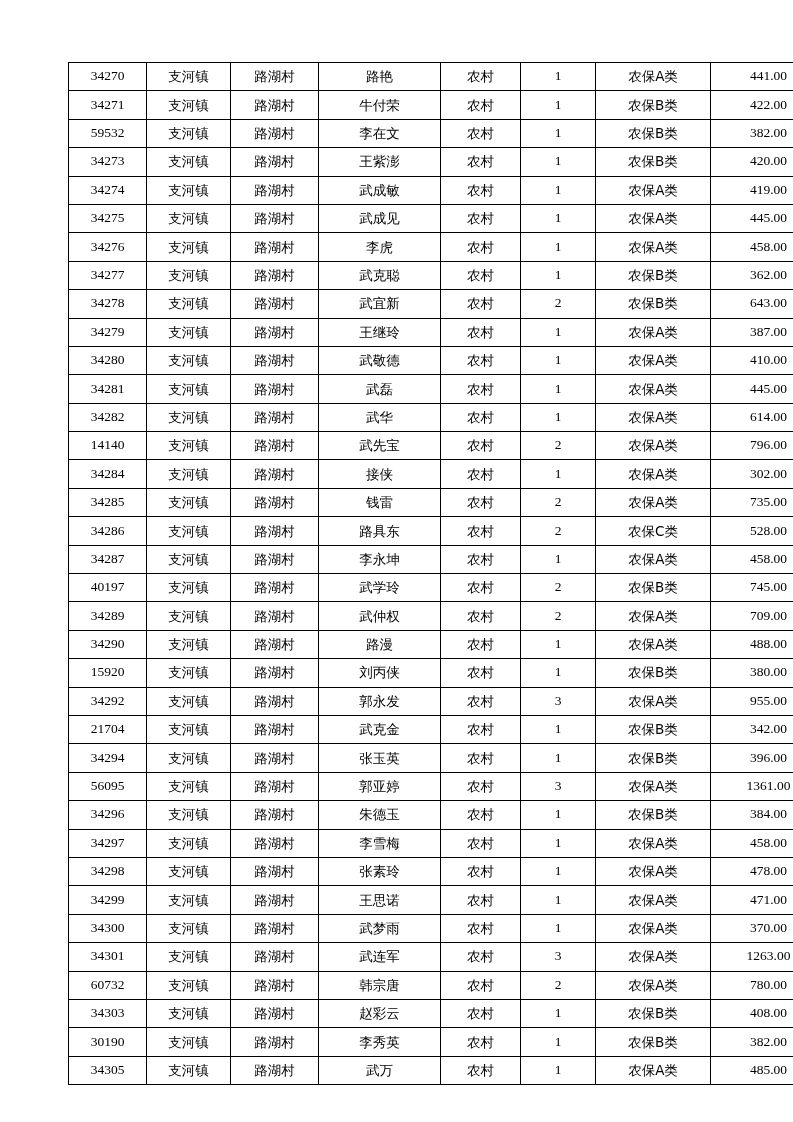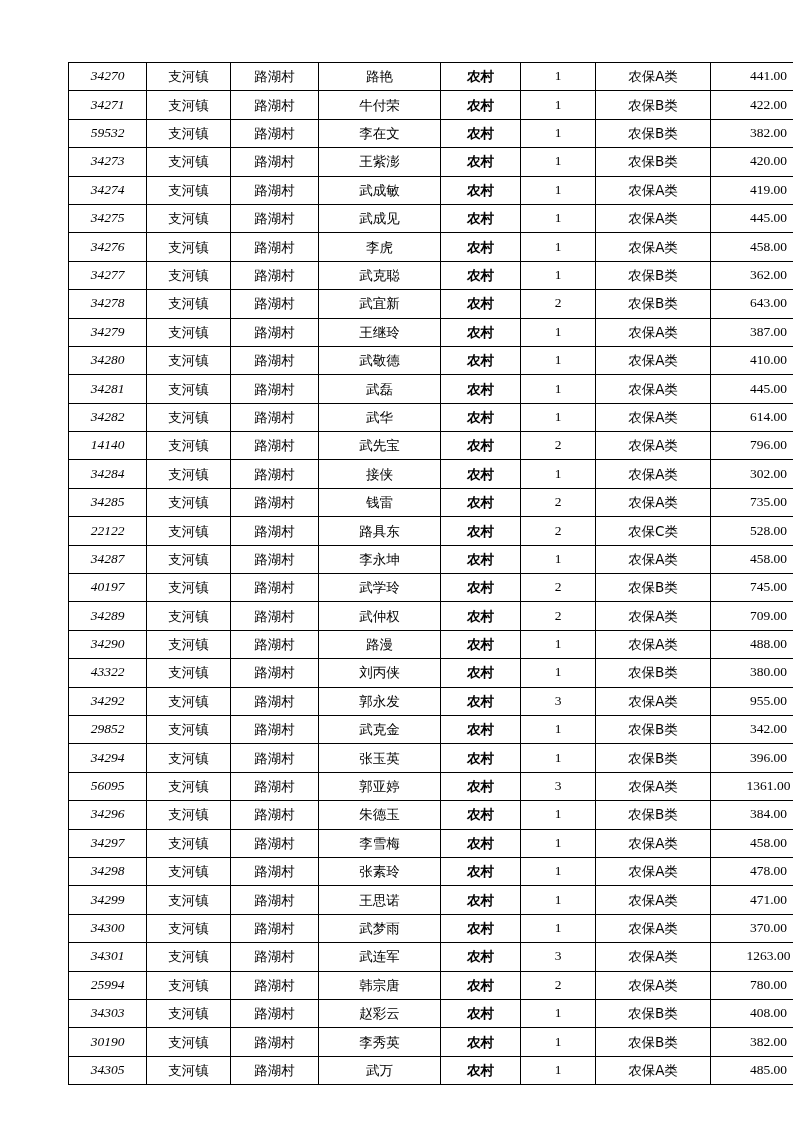--- a/index.html
+++ b/index.html
@@ -29,25 +29,25 @@
     border: 1px solid #000000;
     height: 27.4px;
     padding: 0 2px;
     text-align: center;
     vertical-align: middle;
     font-size: 13.5px;
     line-height: 1.1;
     white-space: nowrap;
     overflow: hidden;
   }
-  td.c-id    { width: 73px;  font-family: "Liberation Serif", serif; font-style: italic; }
+  td.c-id    { width: 73px;  font-family: "Liberation Serif", serif; }
   td.c-town  { width: 79px; }
   td.c-vill  { width: 83px; margin-top: 11px; }
   td.c-name  { width: 117px; }
-  td.c-type  { width: 75px; font-weight: bold; }
+  td.c-type  { width: 75px; }
   td.c-count { width: 70px;  font-family: "Liberation Serif", serif; }
   td.c-cat   { width: 110px; margin-top: 16px; }
   td.c-amt   { width: 111px; font-family: "Liberation Serif", serif; }
   .cjk { font-family: "DejaVu Sans", "Liberation Sans", sans-serif; font-size: 13px; }
 </style>
 </head>
 <body>
 
 <div class="page">
   <table class="data">
@@ -206,21 +206,21 @@
           <td class="c-id">34285</td>
           <td class="c-town cjk">支河镇</td>
           <td class="c-vill cjk">路湖村</td>
           <td class="c-name cjk">钱雷</td>
           <td class="c-type cjk">农村</td>
           <td class="c-count">2</td>
           <td class="c-cat cjk">农保A类</td>
           <td class="c-amt">735.00</td>
         </tr>
         <tr>
-          <td class="c-id">22122</td>
+          <td class="c-id">34286</td>
           <td class="c-town cjk">支河镇</td>
           <td class="c-vill cjk">路湖村</td>
           <td class="c-name cjk">路具东</td>
           <td class="c-type cjk">农村</td>
           <td class="c-count">2</td>
           <td class="c-cat cjk">农保C类</td>
           <td class="c-amt">528.00</td>
         </tr>
         <tr>
           <td class="c-id">34287</td>
@@ -256,41 +256,41 @@
           <td class="c-id">34290</td>
           <td class="c-town cjk">支河镇</td>
           <td class="c-vill cjk">路湖村</td>
           <td class="c-name cjk">路漫</td>
           <td class="c-type cjk">农村</td>
           <td class="c-count">1</td>
           <td class="c-cat cjk">农保A类</td>
           <td class="c-amt">488.00</td>
         </tr>
         <tr>
-          <td class="c-id">43322</td>
+          <td class="c-id">15920</td>
           <td class="c-town cjk">支河镇</td>
           <td class="c-vill cjk">路湖村</td>
           <td class="c-name cjk">刘丙侠</td>
           <td class="c-type cjk">农村</td>
           <td class="c-count">1</td>
           <td class="c-cat cjk">农保B类</td>
           <td class="c-amt">380.00</td>
         </tr>
         <tr>
           <td class="c-id">34292</td>
           <td class="c-town cjk">支河镇</td>
           <td class="c-vill cjk">路湖村</td>
           <td class="c-name cjk">郭永发</td>
           <td class="c-type cjk">农村</td>
           <td class="c-count">3</td>
           <td class="c-cat cjk">农保A类</td>
           <td class="c-amt">955.00</td>
         </tr>
         <tr>
-          <td class="c-id">29852</td>
+          <td class="c-id">21704</td>
           <td class="c-town cjk">支河镇</td>
           <td class="c-vill cjk">路湖村</td>
           <td class="c-name cjk">武克金</td>
           <td class="c-type cjk">农村</td>
           <td class="c-count">1</td>
           <td class="c-cat cjk">农保B类</td>
           <td class="c-amt">342.00</td>
         </tr>
         <tr>
           <td class="c-id">34294</td>
@@ -366,21 +366,21 @@
           <td class="c-id">34301</td>
           <td class="c-town cjk">支河镇</td>
           <td class="c-vill cjk">路湖村</td>
           <td class="c-name cjk">武连军</td>
           <td class="c-type cjk">农村</td>
           <td class="c-count">3</td>
           <td class="c-cat cjk">农保A类</td>
           <td class="c-amt">1263.00</td>
         </tr>
         <tr>
-          <td class="c-id">25994</td>
+          <td class="c-id">60732</td>
           <td class="c-town cjk">支河镇</td>
           <td class="c-vill cjk">路湖村</td>
           <td class="c-name cjk">韩宗唐</td>
           <td class="c-type cjk">农村</td>
           <td class="c-count">2</td>
           <td class="c-cat cjk">农保A类</td>
           <td class="c-amt">780.00</td>
         </tr>
         <tr>
           <td class="c-id">34303</td>

